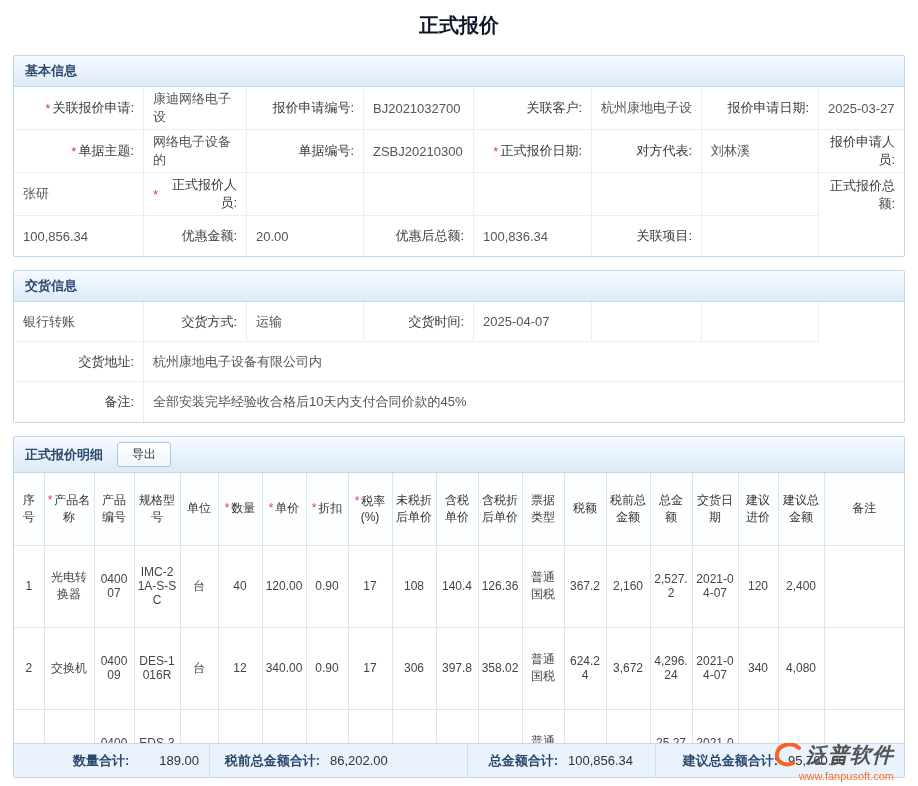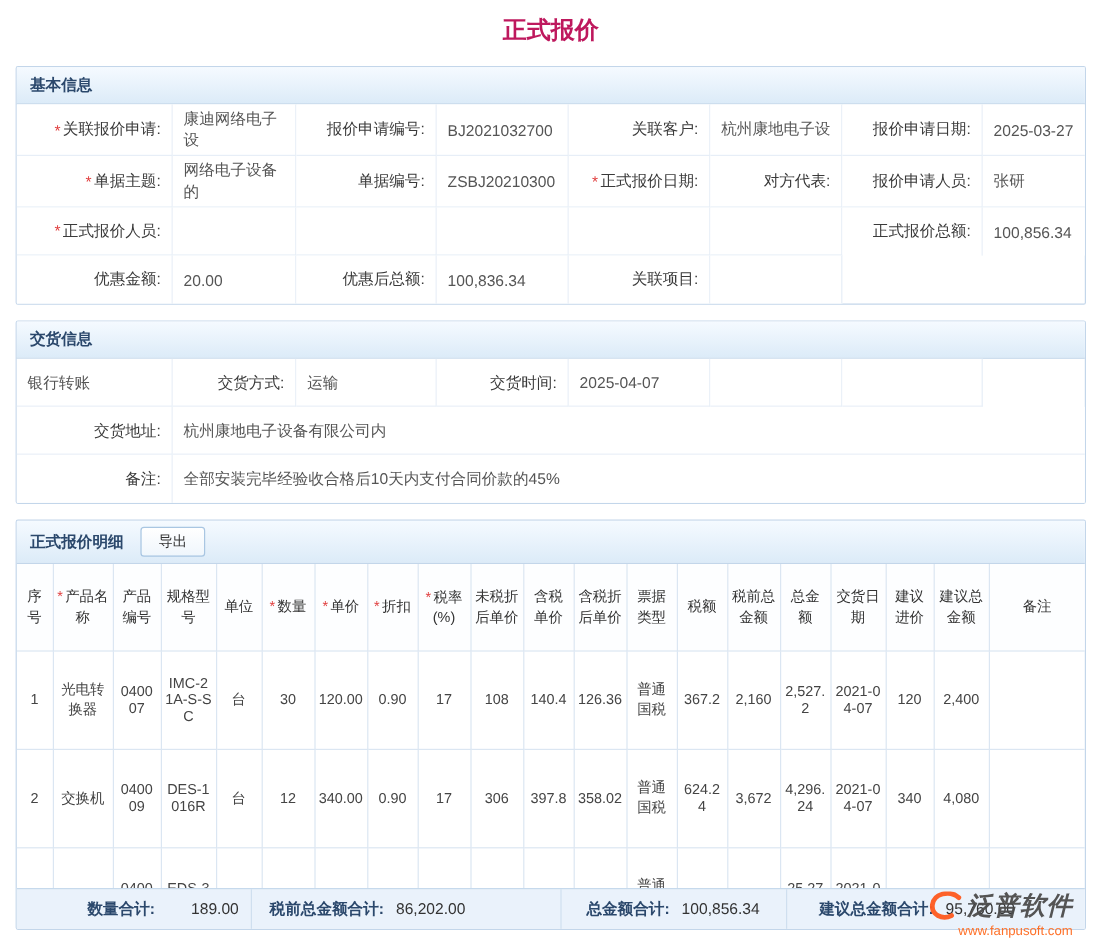--- a/index.html
+++ b/index.html
@@ -1,18 +1,18 @@
 <!DOCTYPE html>
 <html><head>
 <meta charset="utf-8">
 <style>
   *{box-sizing:border-box;margin:0;padding:0;}
   html,body{width:918px;height:786px;}
   body{font-family:"Liberation Sans","DejaVu Sans",sans-serif;font-size:13px;color:#333;background:#fff;position:relative;overflow:hidden;}
-  .page-title{text-align:center;font-size:20px;font-weight:bold;color:#be185d;padding:12px 0 16px;}
+  .page-title{text-align:center;font-size:20px;font-weight:bold;color:#0f172a;padding:12px 0 16px;}
   .panel{margin:0 13px 13px;border:1px solid #c3d6ea;border-radius:2px;background:#fff;}
   .panel-header{height:31px;display:flex;align-items:center;padding:0 11px;background:linear-gradient(#f5faff,#dcebf8);border-bottom:1px solid #c3d6ea;color:#2b486c;font-weight:bold;font-size:13px;}
   .panel-header.tall{height:36px;}
   .panel-header .btn{margin-left:14px;height:25px;padding:0 14px;font-size:12px;color:#333;background:linear-gradient(#ffffff,#eff6fc);border:1px solid #a9c6e2;border-radius:3px;cursor:pointer;font-family:inherit;}
   .info-grid{display:grid;grid-template-columns:130px 103px 117px 110px 118px 110px 117px 1fr;}
   .wide-grid{display:grid;grid-template-columns:130px 1fr;}
   .cell{min-height:40px;display:flex;align-items:center;padding:3px 9px;border-bottom:1px solid #e7eef7;border-right:1px solid #e7eef7;font-size:13px;background:#fff;}
   .cell.label{justify-content:flex-end;text-align:right;color:#3a3a3a;}
   .cell.value{color:#555;}
   .info-grid .cell:nth-child(8n){border-right:none;}
@@ -59,20 +59,21 @@
       <div class="cell label">关联客户:</div>
       <div class="cell value">杭州康地电子设</div>
       <div class="cell label">报价申请日期:</div>
       <div class="cell value">2025-03-27</div>
       <div class="cell label"><span class="req">*</span>单据主题:</div>
       <div class="cell value">网络电子设备的</div>
       <div class="cell label">单据编号:</div>
       <div class="cell value">ZSBJ20210300</div>
       <div class="cell label"><span class="req">*</span>正式报价日期:</div>
       <div class="cell label">对方代表:</div>
+      <div class="cell value">刘林溪</div>
       <div class="cell label">报价申请人员:</div>
       <div class="cell value">张研</div>
       <div class="cell label"><span class="req">*</span>正式报价人员:</div>
       <div class="cell value"></div>
       <div class="cell label"></div>
       <div class="cell value"></div>
       <div class="cell label"></div>
       <div class="cell value"></div>
       <div class="cell label">正式报价总额:</div>
       <div class="cell value">100,856.34</div>
@@ -161,21 +162,21 @@
             <th>备注</th>
           </tr>
       </thead>
       <tbody>
           <tr>
             <td>1</td>
             <td>光电转换器</td>
             <td>040007</td>
             <td>IMC-21A-S-SC</td>
             <td>台</td>
-            <td>30</td>
+            <td>40</td>
             <td>120.00</td>
             <td>0.90</td>
             <td>17</td>
             <td>108</td>
             <td>140.4</td>
             <td>126.36</td>
             <td>普通国税</td>
             <td>367.2</td>
             <td>2,160</td>
             <td>2,527.2</td>

